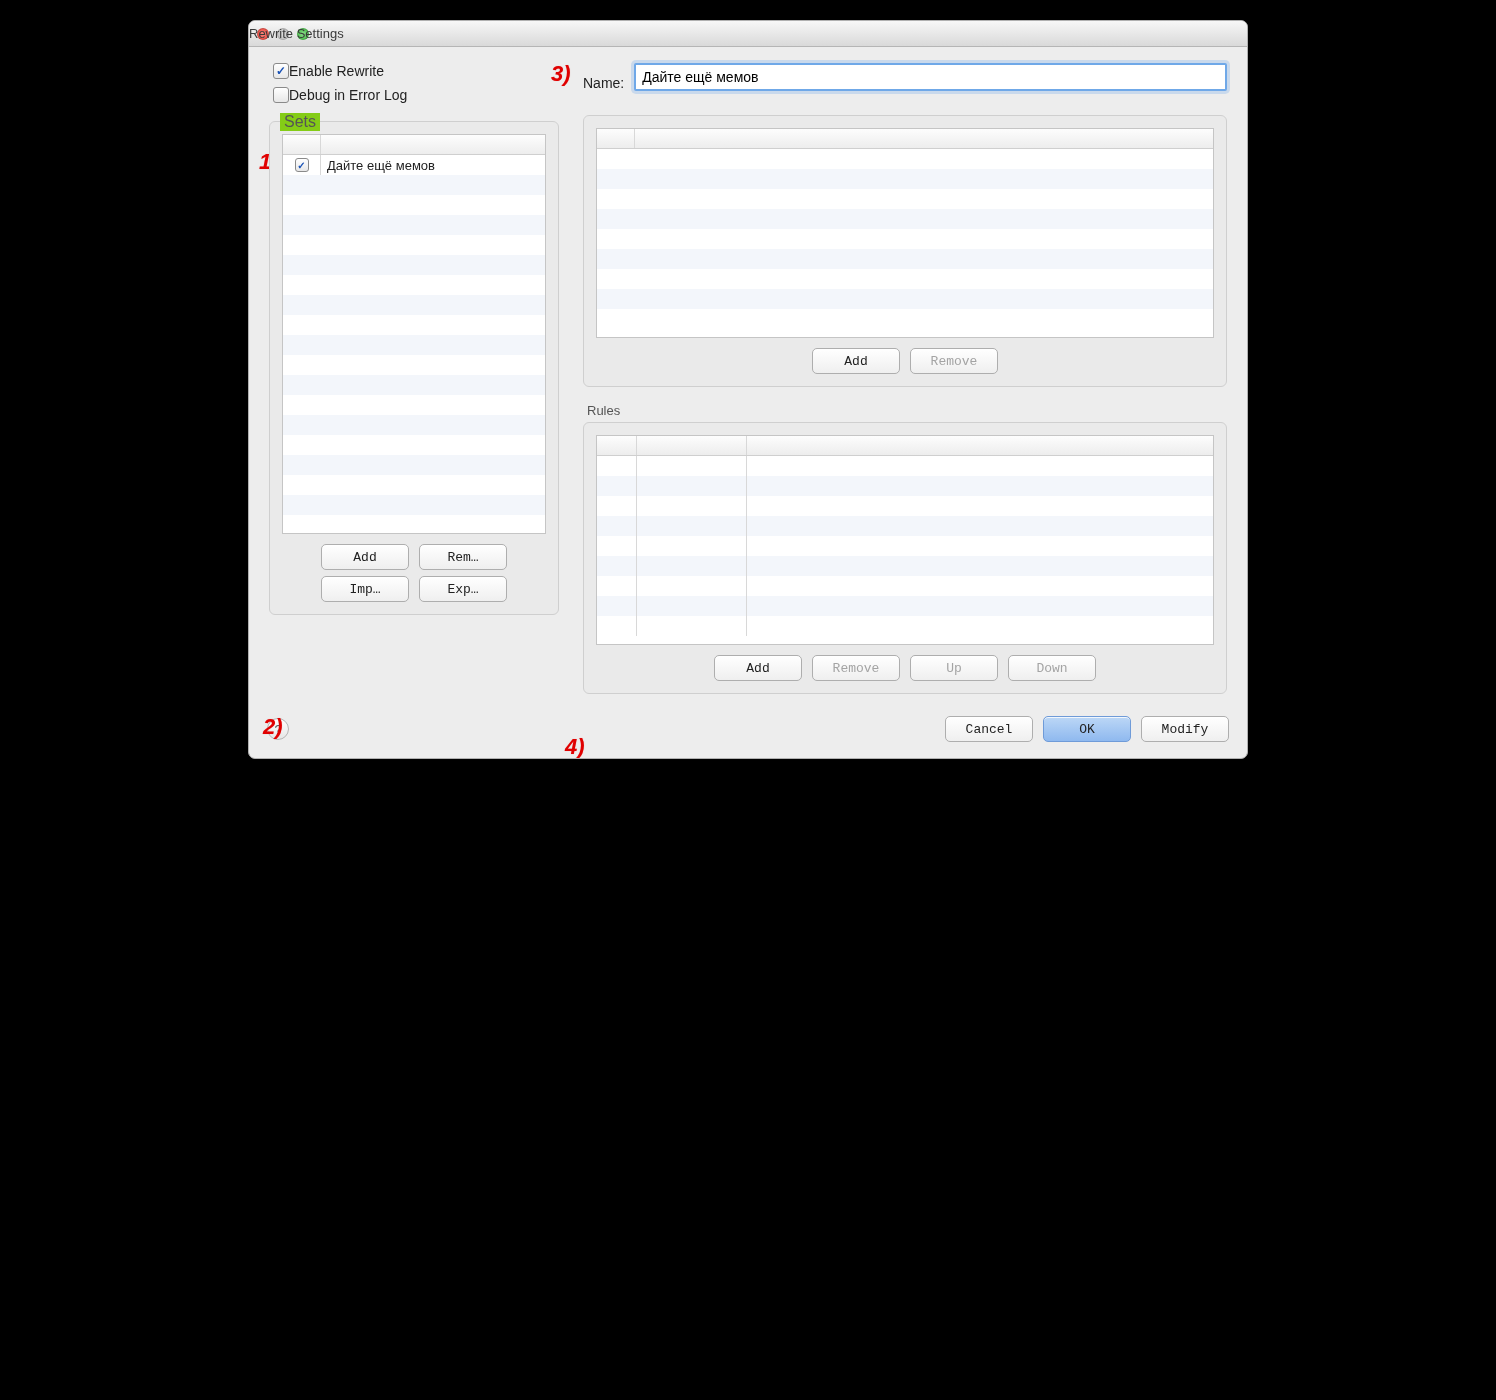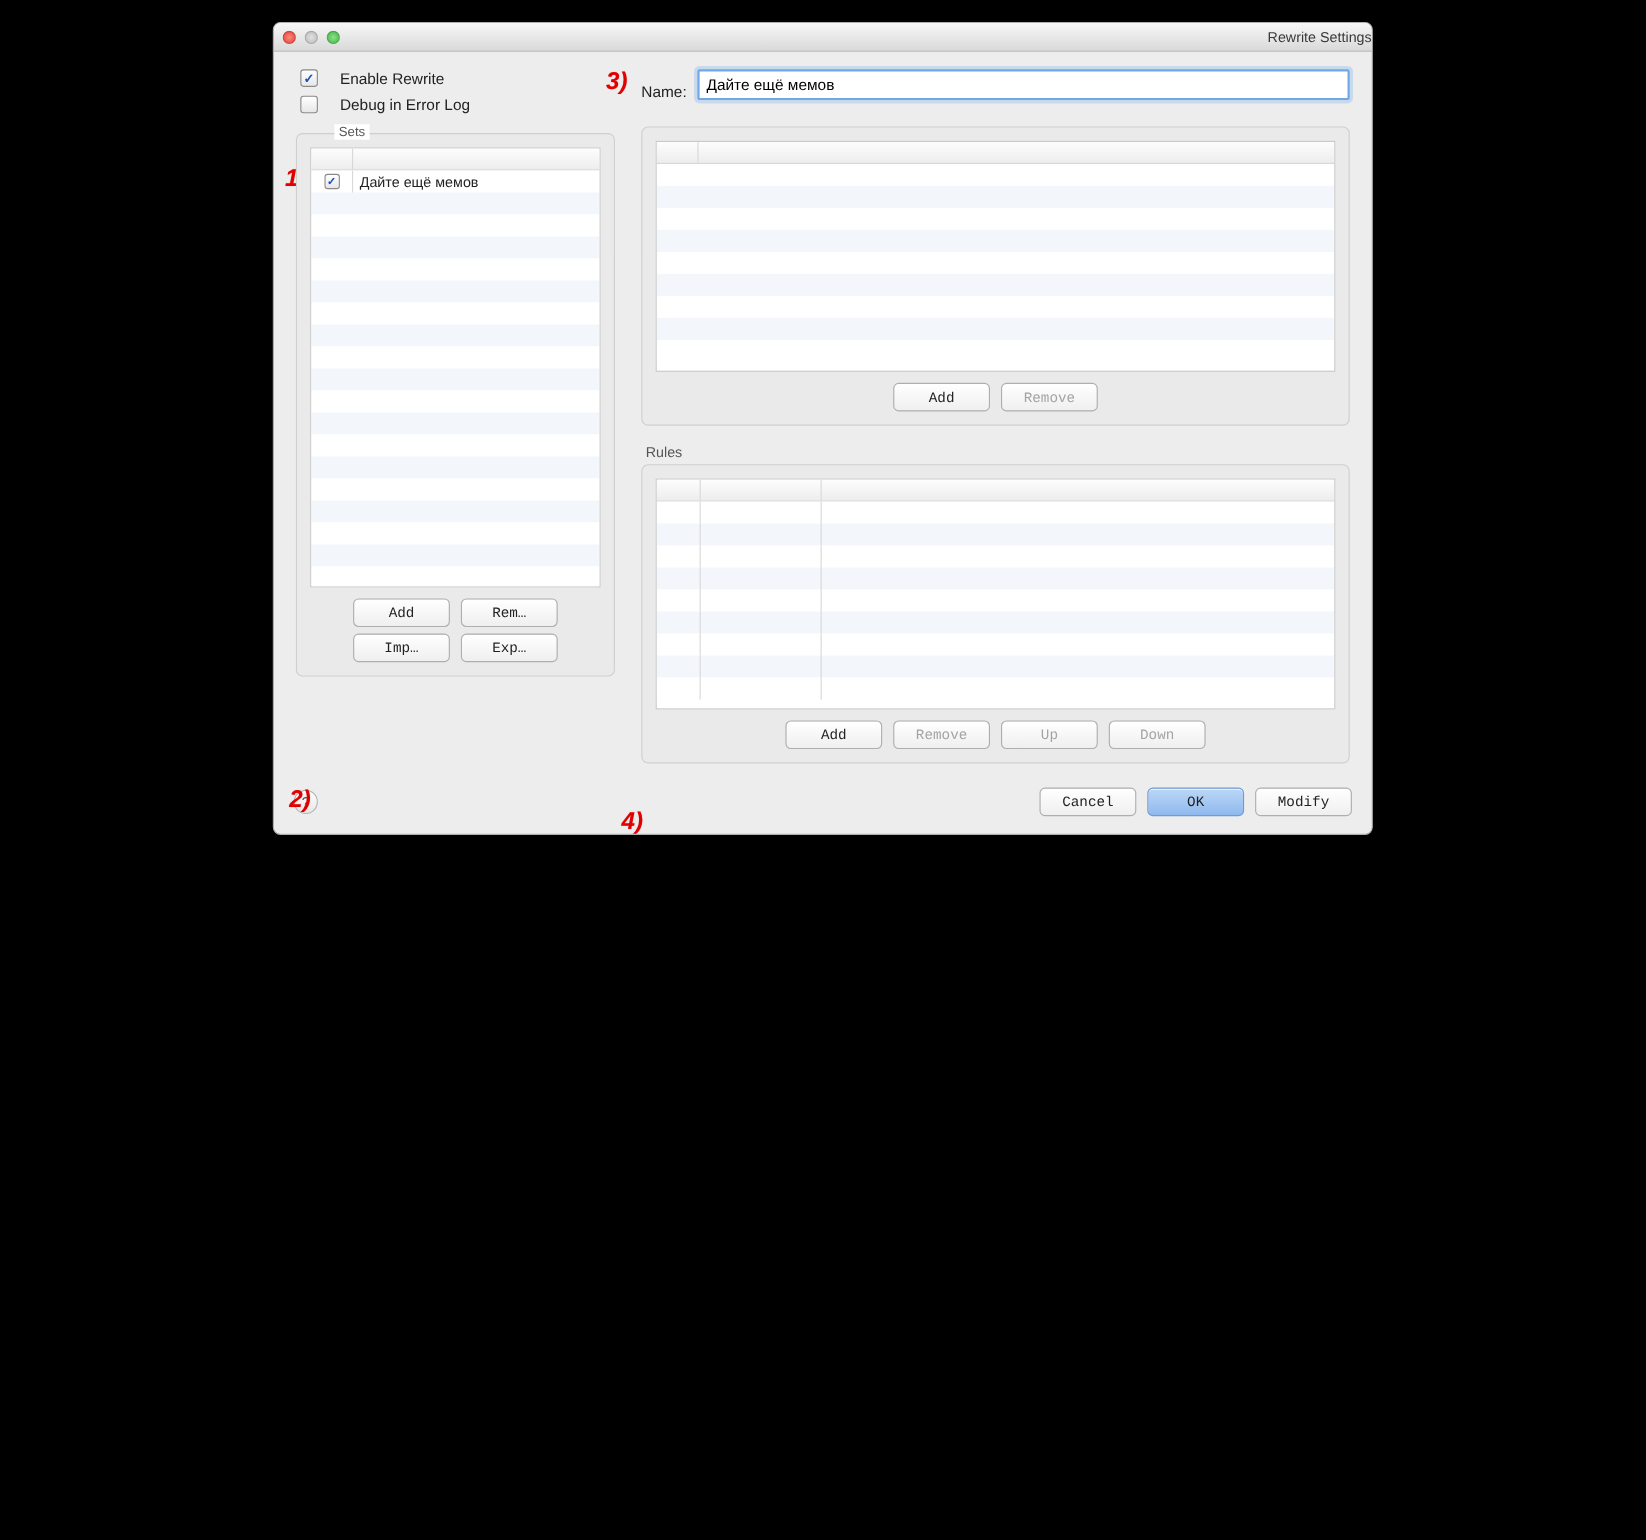--- a/index.html
+++ b/index.html
@@ -35,21 +35,21 @@
     .traffic-lights { display: flex; gap: 8px; }
     .traffic-lights span {
       width: 12px; height: 12px; border-radius: 50%;
       border: 1px solid rgba(0,0,0,0.15);
     }
     .tl-close { background: radial-gradient(#ff8a80, #e33e35); }
     .tl-min   { background: radial-gradient(#e0e0e0, #bcbcbc); }
     .tl-max   { background: radial-gradient(#8ee08e, #3fb93f); }
     .title {
       position: absolute; left: 0; right: 0;
-      text-align: right;
+      text-align: left;
       font-size: 13px; color: #3a3a3a;
       pointer-events: none;
     }
     .content {
       display: flex;
       padding: 16px 20px 12px 20px;
       gap: 24px;
     }
     .left-col {
       width: 290px;
@@ -60,21 +60,21 @@
       flex: 1;
       position: relative;
     }
     .desc {
       font-size: 14px;
       line-height: 1.45;
       margin-bottom: 18px;
       padding-top: 4px;
     }
     .checkbox-row {
-      display: flex; align-items: center; gap: 20px;
+      display: flex; align-items: center; gap: 0;
       font-size: 14px;
       margin-bottom: 8px;
       padding-left: 4px;
     }
     .checkbox {
       width: 16px; height: 16px;
       border: 1px solid #8a8a8a;
       border-radius: 3px;
       background: linear-gradient(#fff,#e7e7e7);
       display: flex; align-items: center; justify-content: center;
@@ -86,25 +86,24 @@
       border: 1px solid #cfcfcf;
       border-radius: 6px;
       background: #eaeaea;
       margin-top: 10px;
       padding: 12px;
       position: relative;
     }
     .group-label {
       position: absolute;
       top: -9px; left: 10px;
-      background: #ffffff;
+      background: #84cc16;
       padding: 0 4px;
-      font-size: 12px;
+      font-size: 16px;
       color: #555;
-      margin-left: 24px;
     }
 
     .table {
       border: 1px solid #c5c5c5;
       background: #fff;
       height: 400px;
       overflow: hidden;
     }
     .table.small { height: 210px; }
     .row {

